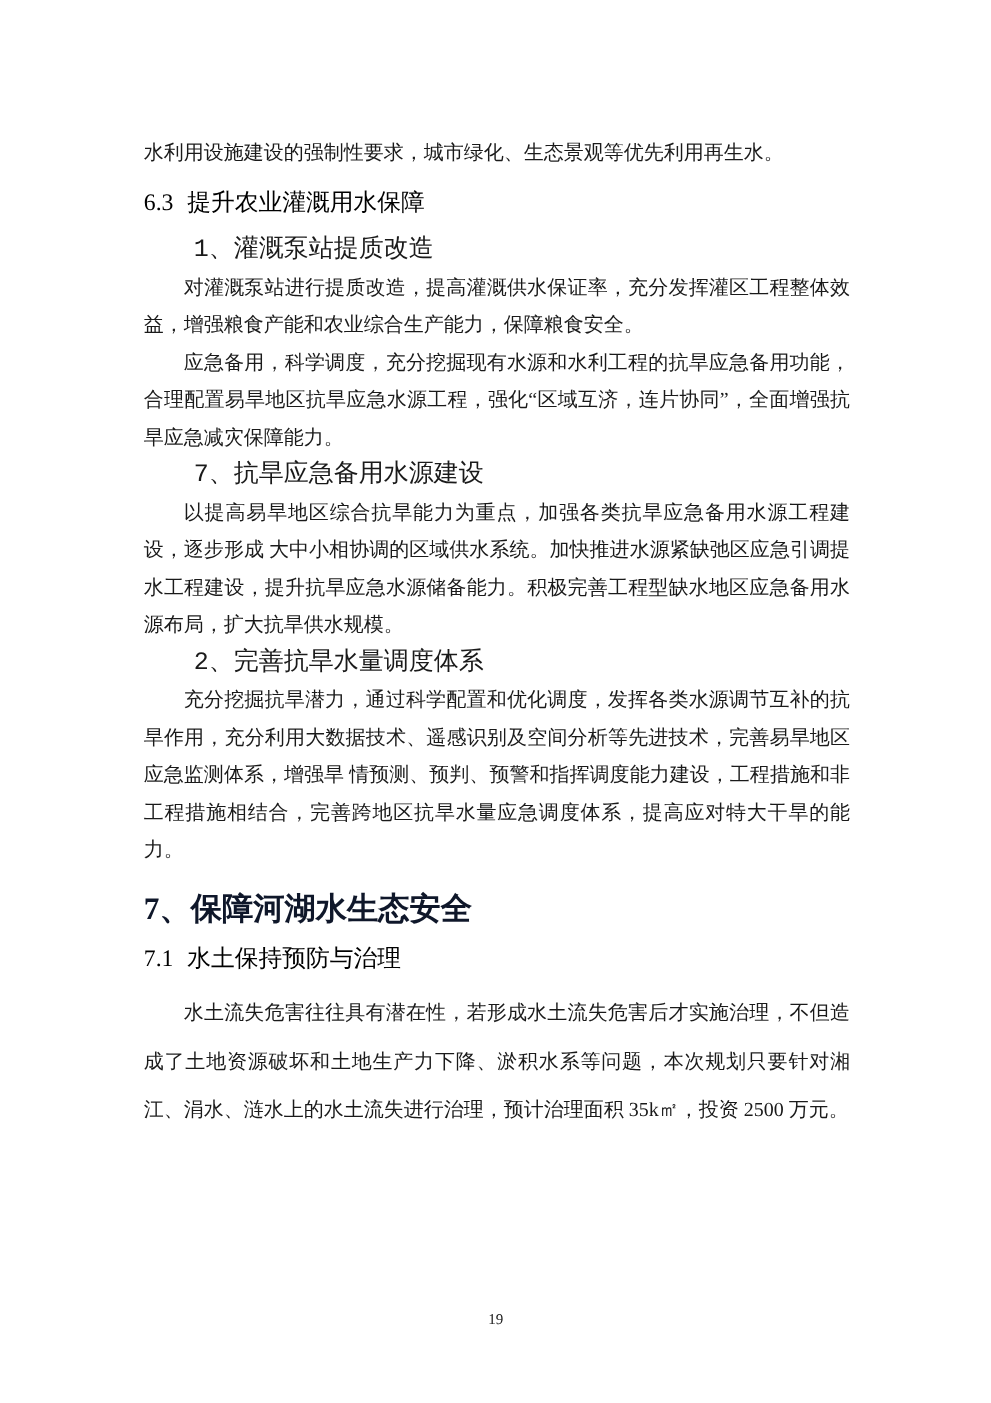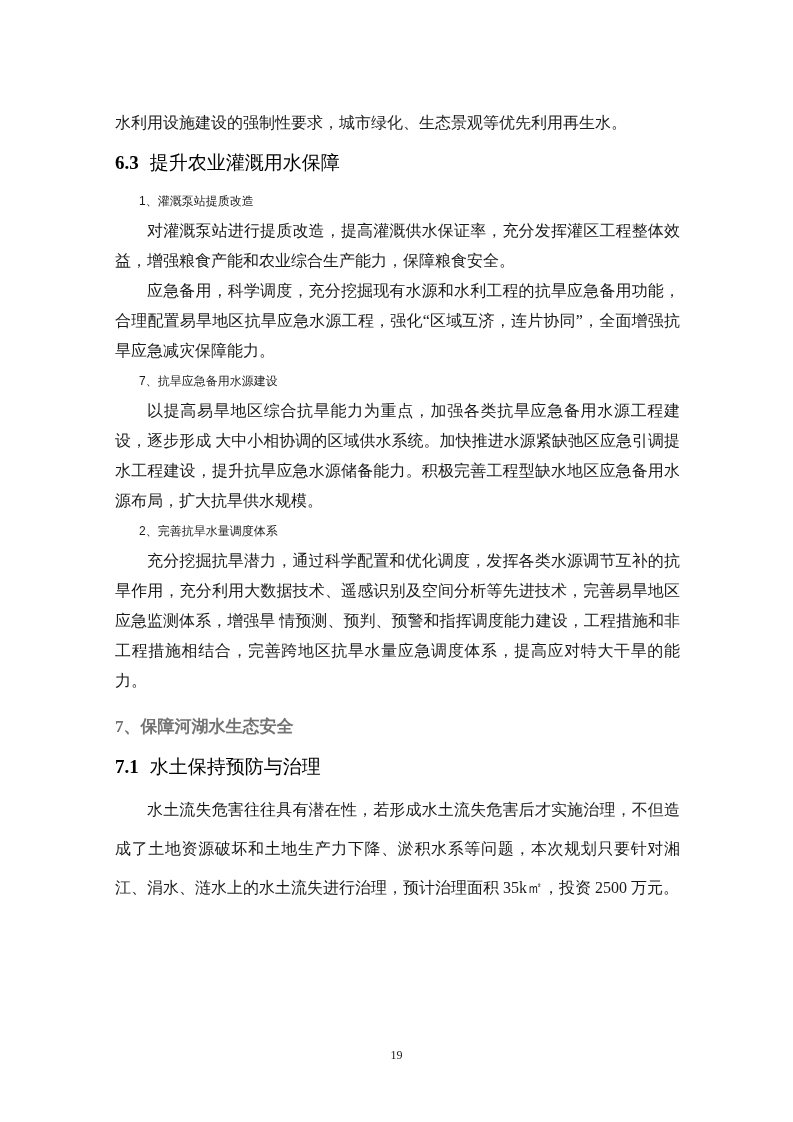--- a/index.html
+++ b/index.html
@@ -26,48 +26,48 @@
     text-align: justify;
     color: #1a1a1a;
   }
   .indent {
     text-indent: 2em;
   }
   .no-indent {
     text-indent: 0;
   }
   .sub-item {
-    font-family: Liberation Sans, sans-serif;
-    font-size: 12px;
+    font-family: Liberation Mono, monospace;
+    font-size: 20px;
     line-height: 30px;
     margin: 0;
     text-indent: 2em;
   }
   .h2 {
     margin: 12px 0 10px 0;
     font-size: 19px;
     line-height: 26px;
     font-weight: bold;
     color: #000000;
   }
   .h2 .hnum {
     font-family: "Liberation Serif", "DejaVu Serif", serif;
-    font-weight: bold;
+    font-weight: normal;
     margin-right: 11px;
   }
   .h2 .htitle {
     font-family: "Liberation Sans", "DejaVu Sans", sans-serif;
     font-weight: normal;
   }
   .h1 {
     margin: 16px 0 10px 0;
-    font-size: 17px;
+    font-size: 25px;
     line-height: 30px;
     font-weight: bold;
-    color: #737373;
+    color: #0f172a;
   }
   .h1 .hnum {
     font-family: "Liberation Serif", "DejaVu Serif", serif;
     font-weight: bold;
   }
   .h1 .htitle {
     font-family: "Liberation Sans", "DejaVu Sans", sans-serif;
     font-weight: bold;
   }
   .wide-lines {

